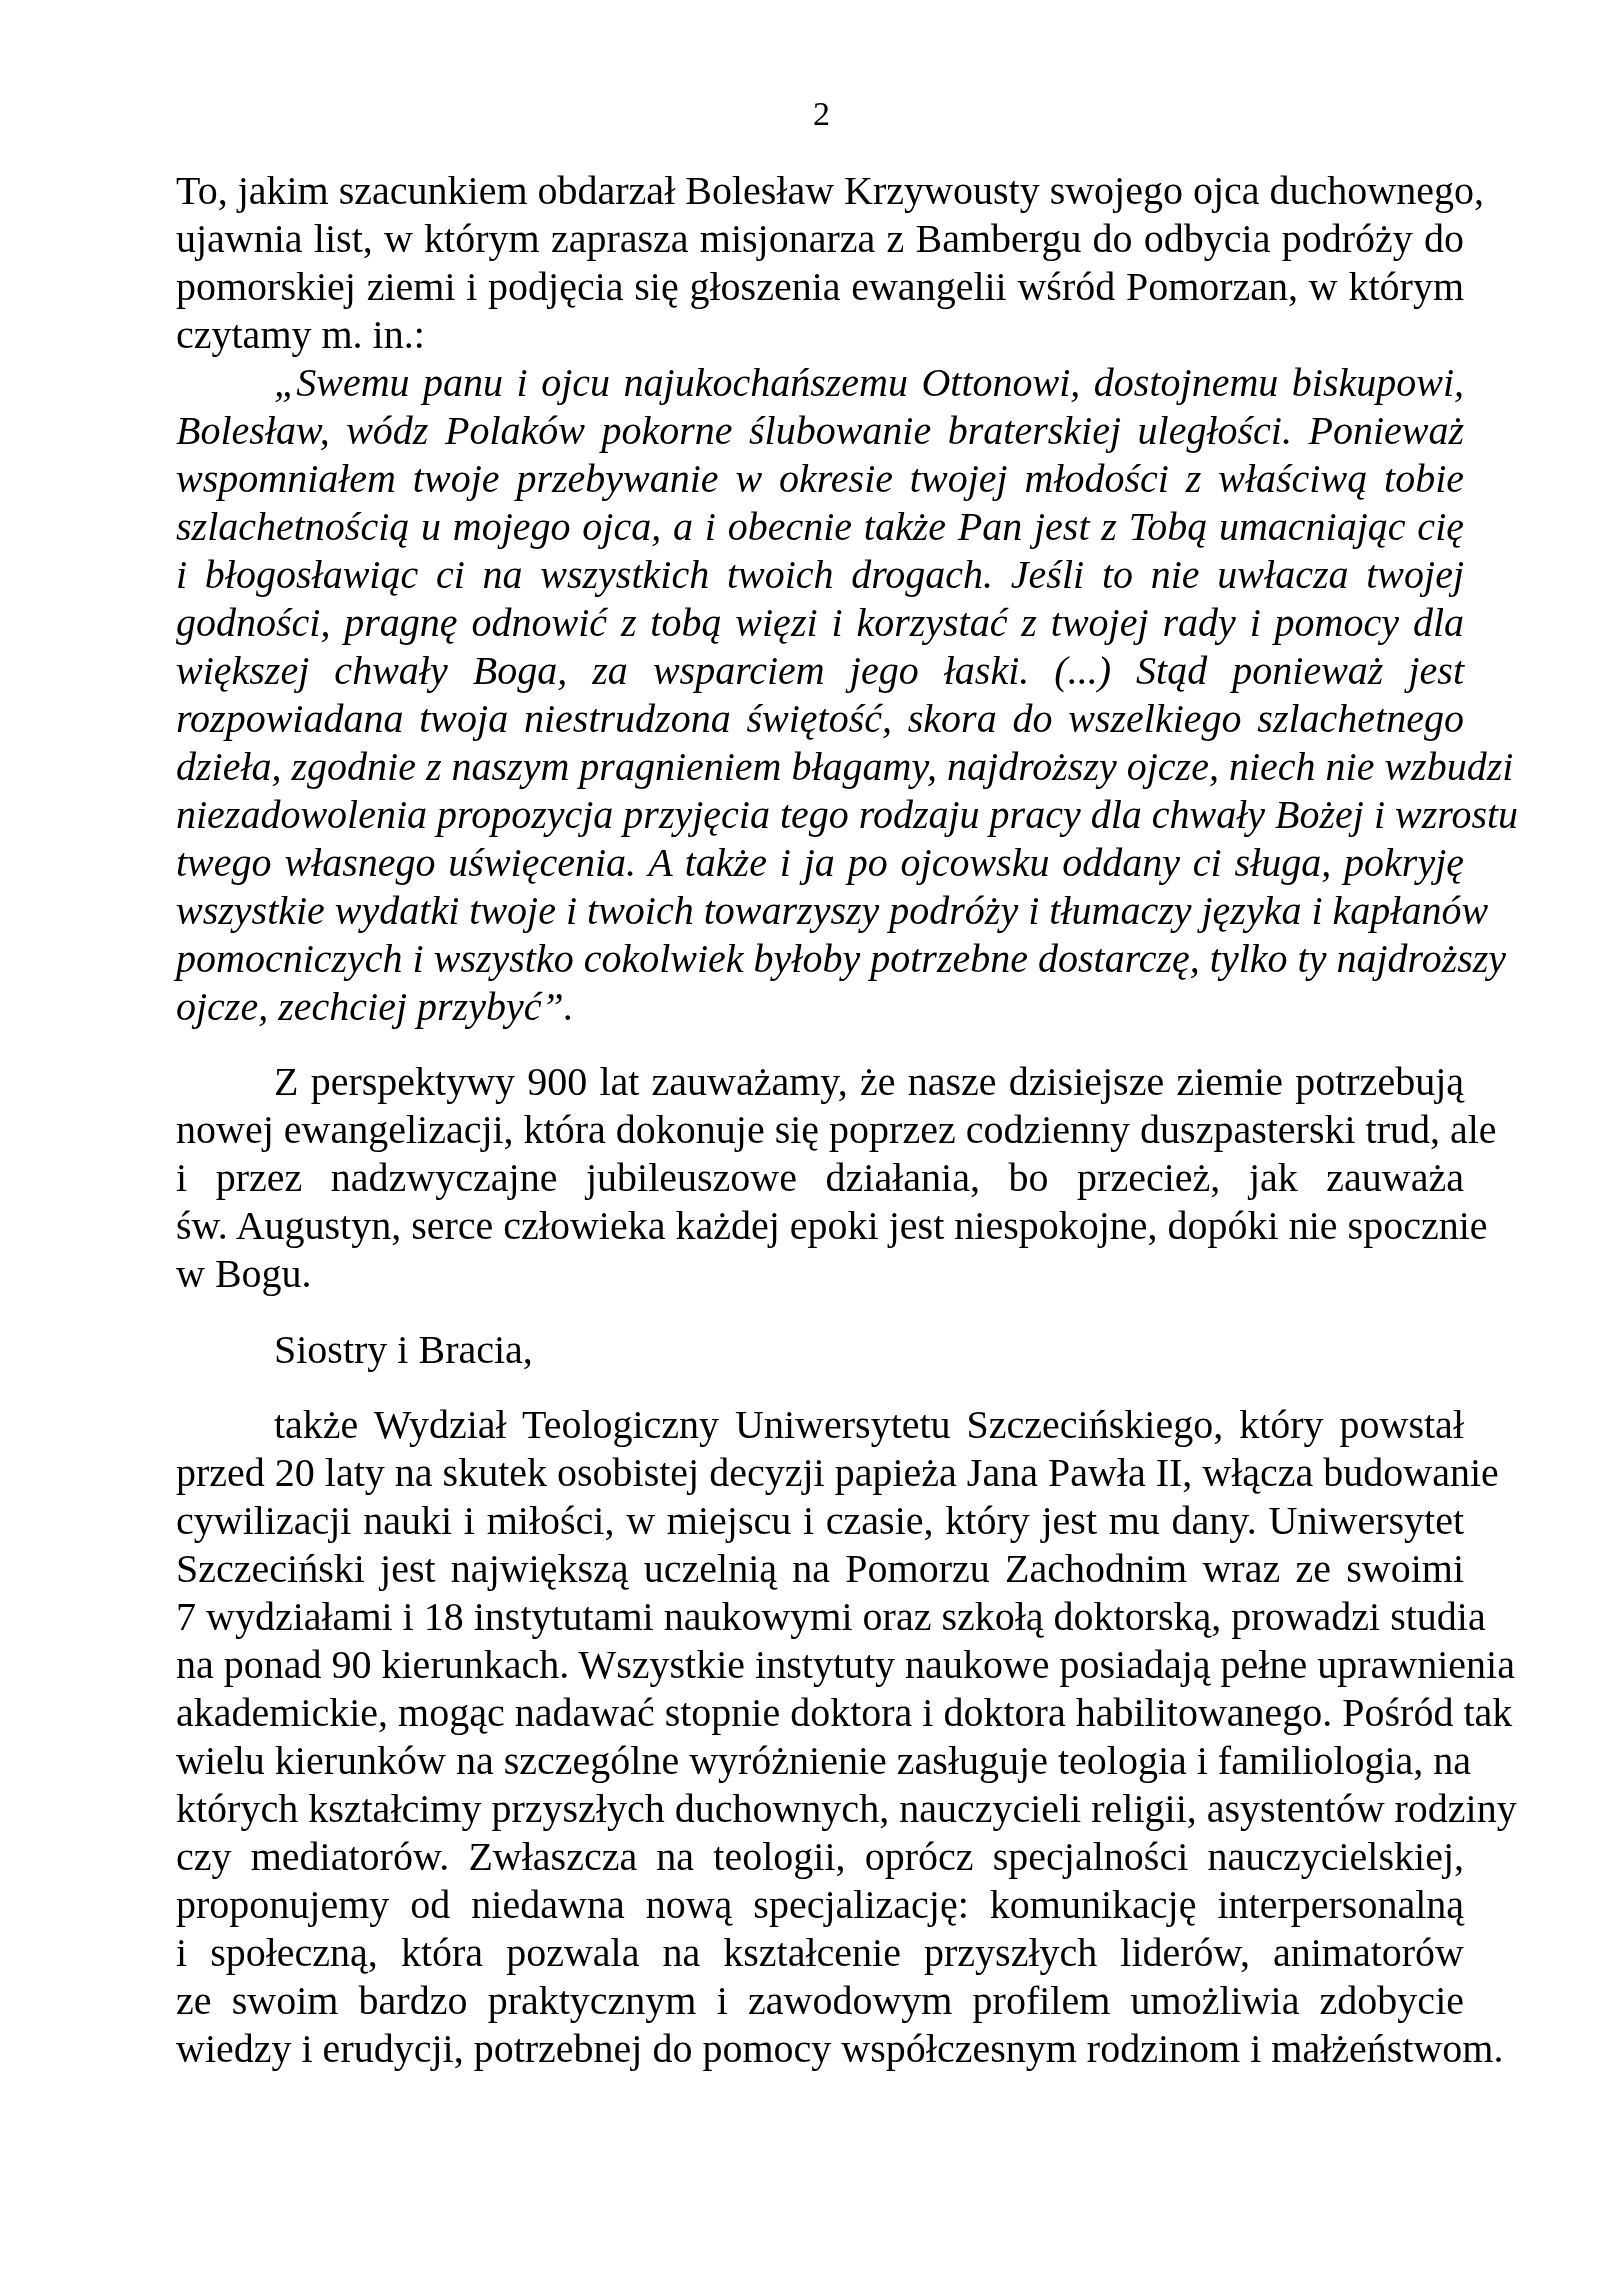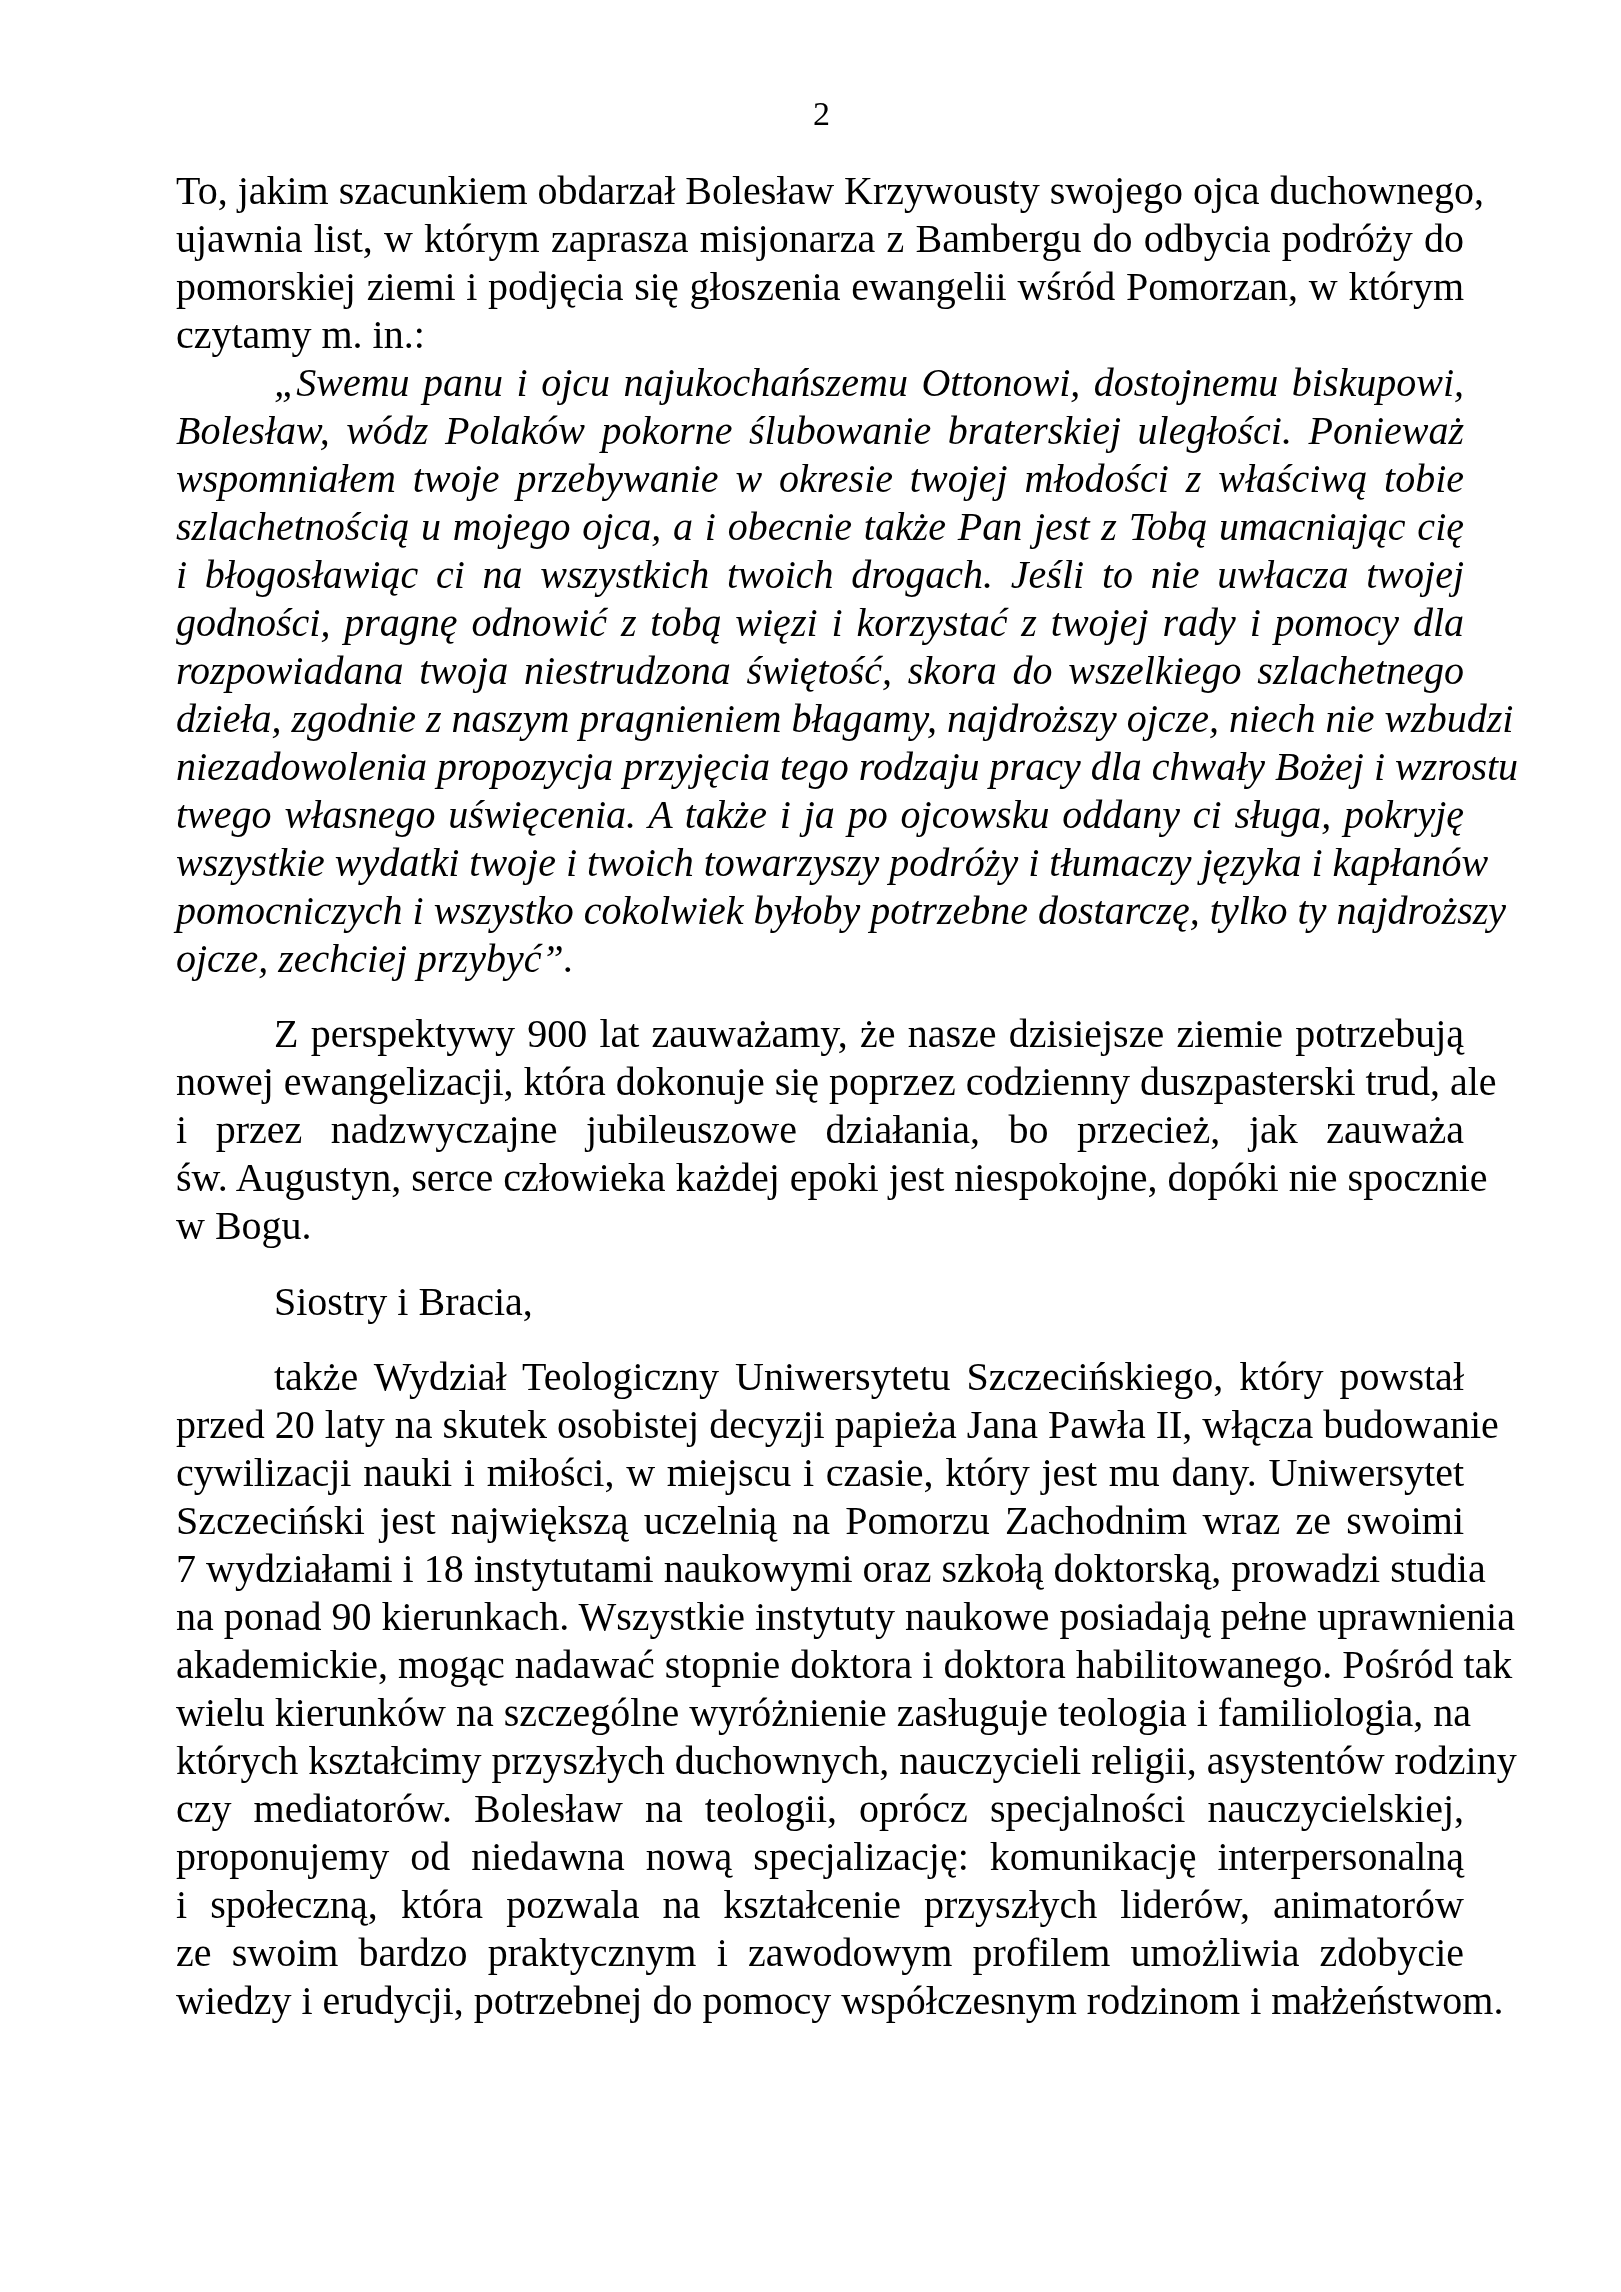--- a/index.html
+++ b/index.html
@@ -71,20 +71,21 @@
     <span class="line last">czytamy m. in.:</span>
   </div>
 
   <div class="para italic">
     <span class="line indent">„Swemu panu i ojcu najukochańszemu Ottonowi, dostojnemu biskupowi,</span>
     <span class="line">Bolesław, wódz Polaków pokorne ślubowanie braterskiej uległości. Ponieważ</span>
     <span class="line">wspomniałem twoje przebywanie w okresie twojej młodości z właściwą tobie</span>
     <span class="line">szlachetnością u mojego ojca, a i obecnie także Pan jest z Tobą umacniając cię</span>
     <span class="line">i błogosławiąc ci na wszystkich twoich drogach. Jeśli to nie uwłacza twojej</span>
     <span class="line">godności, pragnę odnowić z tobą więzi i korzystać z twojej rady i pomocy dla</span>
+    <span class="line">większej chwały Boga, za wsparciem jego łaski. (...) Stąd ponieważ jest</span>
     <span class="line">rozpowiadana twoja niestrudzona świętość, skora do wszelkiego szlachetnego</span>
     <span class="line">dzieła, zgodnie z naszym pragnieniem błagamy, najdroższy ojcze, niech nie wzbudzi</span>
     <span class="line">niezadowolenia propozycja przyjęcia tego rodzaju pracy dla chwały Bożej i wzrostu</span>
     <span class="line">twego własnego uświęcenia. A także i ja po ojcowsku oddany ci sługa, pokryję</span>
     <span class="line">wszystkie wydatki twoje i twoich towarzyszy podróży i tłumaczy języka i kapłanów</span>
     <span class="line">pomocniczych i wszystko cokolwiek byłoby potrzebne dostarczę, tylko ty najdroższy</span>
     <span class="line last">ojcze, zechciej przybyć”.</span>
   </div>
 
   <div class="gap"></div>
@@ -108,21 +109,21 @@
   <div class="para">
     <span class="line indent">także Wydział Teologiczny Uniwersytetu Szczecińskiego, który powstał</span>
     <span class="line">przed 20 laty na skutek osobistej decyzji papieża Jana Pawła II, włącza budowanie</span>
     <span class="line">cywilizacji nauki i miłości, w miejscu i czasie, który jest mu dany. Uniwersytet</span>
     <span class="line">Szczeciński jest największą uczelnią na Pomorzu Zachodnim wraz ze swoimi</span>
     <span class="line">7 wydziałami i 18 instytutami naukowymi oraz szkołą doktorską, prowadzi studia</span>
     <span class="line">na ponad 90 kierunkach. Wszystkie instytuty naukowe posiadają pełne uprawnienia</span>
     <span class="line">akademickie, mogąc nadawać stopnie doktora i doktora habilitowanego. Pośród tak</span>
     <span class="line">wielu kierunków na szczególne wyróżnienie zasługuje teologia i familiologia, na</span>
     <span class="line">których kształcimy przyszłych duchownych, nauczycieli religii, asystentów rodziny</span>
-    <span class="line">czy mediatorów. Bolesław na teologii, oprócz specjalności nauczycielskiej,</span>
+    <span class="line">czy mediatorów. Zwłaszcza na teologii, oprócz specjalności nauczycielskiej,</span>
     <span class="line">proponujemy od niedawna nową specjalizację: komunikację interpersonalną</span>
     <span class="line">i społeczną, która pozwala na kształcenie przyszłych liderów, animatorów</span>
     <span class="line">ze swoim bardzo praktycznym i zawodowym profilem umożliwia zdobycie</span>
     <span class="line">wiedzy i erudycji, potrzebnej do pomocy współczesnym rodzinom i małżeństwom.</span>
   </div>
 
 </div>
 
 
 </body></html>

